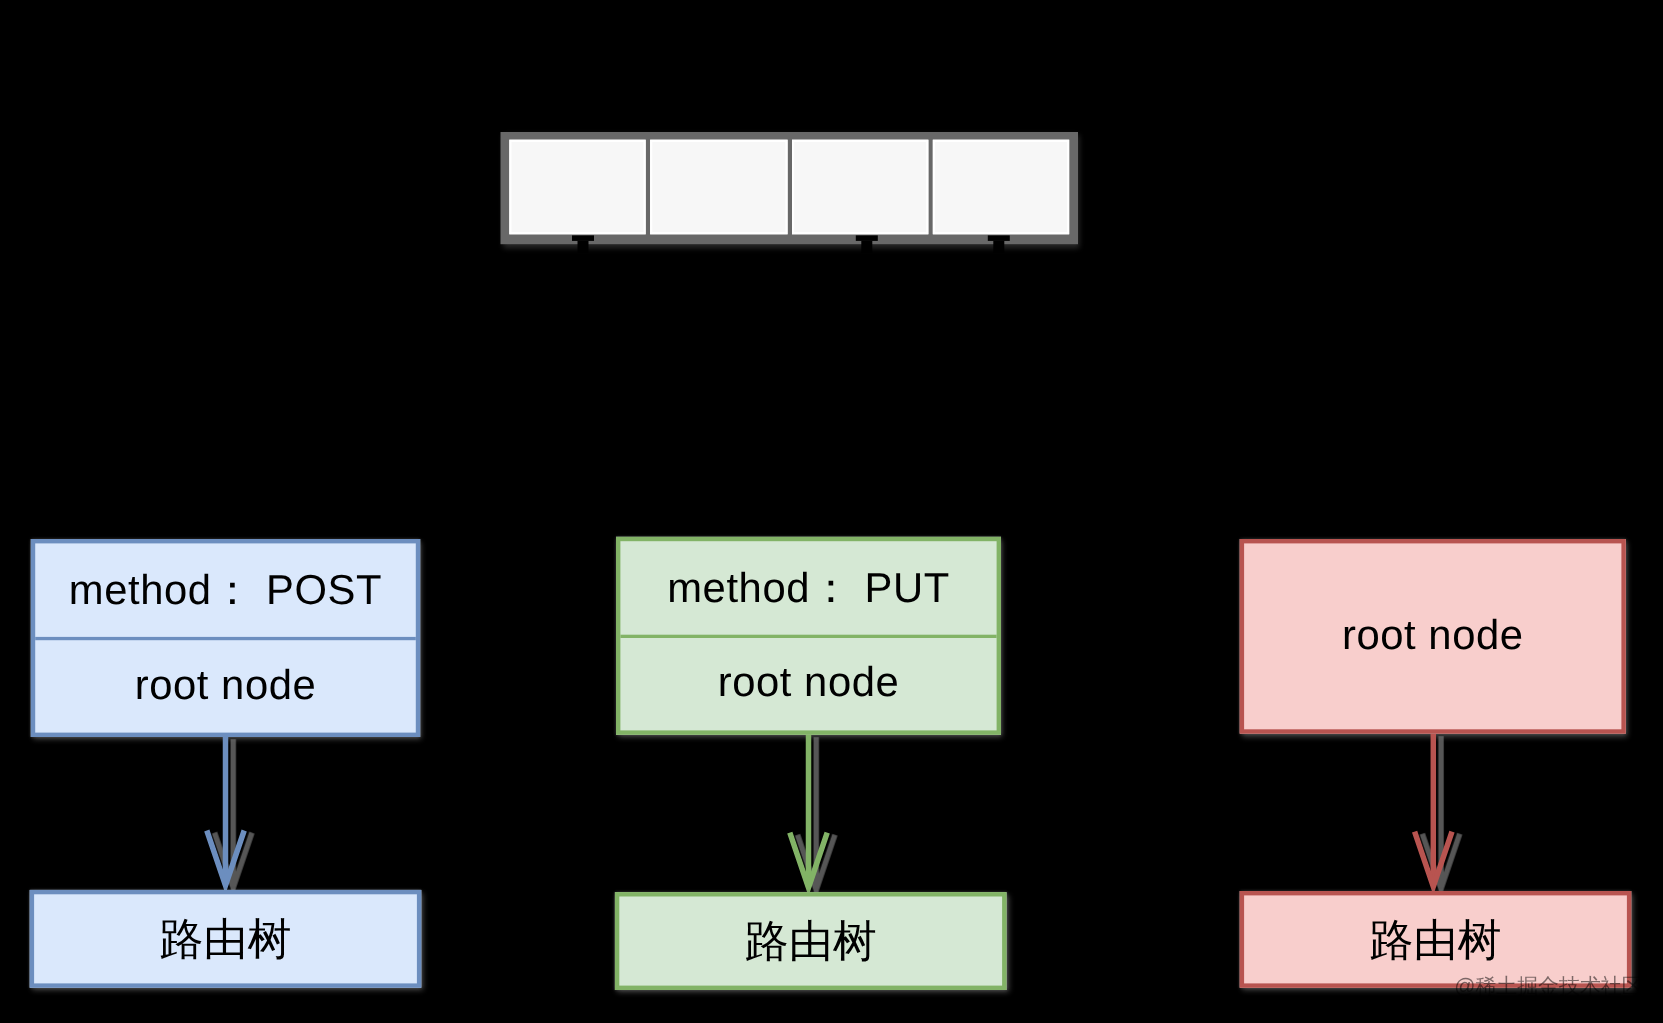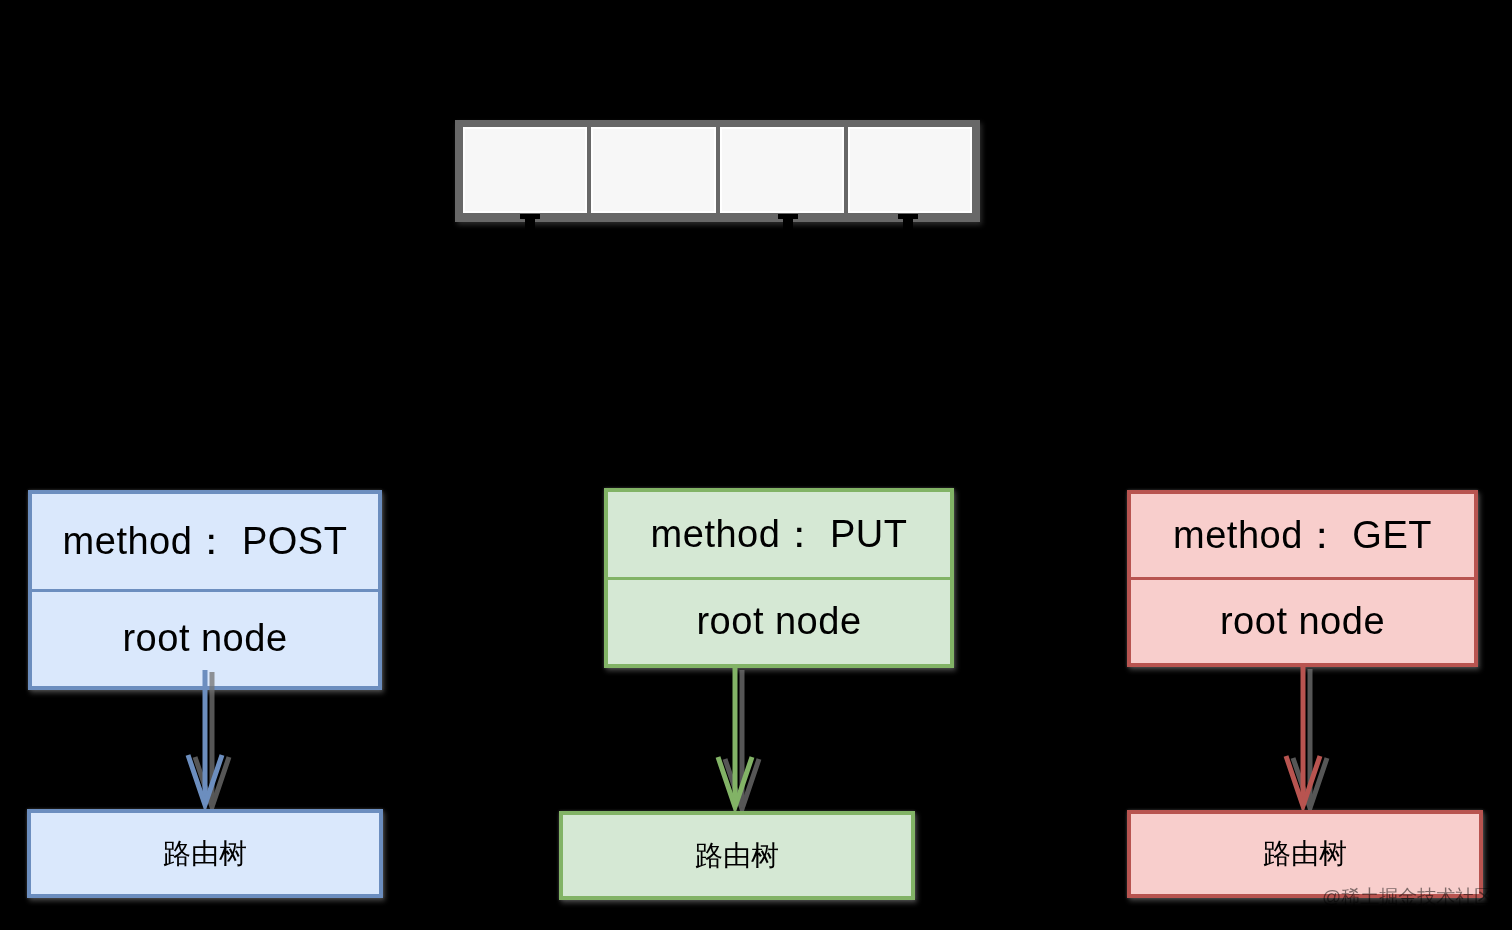--- a/index.html
+++ b/index.html
@@ -33,36 +33,36 @@
   .node-row{
     flex:1;display:flex;align-items:center;justify-content:center;
     font-size:38px;letter-spacing:.5px;
   }
   .node-row.first{border-bottom:3px solid var(--stroke);}
 
   .tree-box{
     position:absolute;box-sizing:border-box;
     border:4px solid var(--stroke);background:var(--fill);
     display:flex;align-items:center;justify-content:center;
-    font-size:28px;
+    font-size:40px;
     box-shadow:2px 3px 5px rgba(125,125,125,.5), 0 0 3px rgba(125,125,125,.4);
   }
 
   .arrow{
     position:absolute;
     filter:drop-shadow(7px 2px 0px rgba(115,115,115,.75));
   }
   .arrow line,.arrow polyline{stroke:var(--stroke);stroke-width:5;fill:none;}
 
   
-  .col-post .node-box{left:28px;top:490px;width:354px;height:200px;}
+  .col-post .node-box{left:28px;top:490px;width:354px;height:180px;}
   .col-post .arrow{left:175px;top:670px;}
   .col-post .tree-box{left:27px;top:809px;width:356px;height:89px;}
 
-  .col-put .node-box{left:560px;top:488px;width:350px;height:180px;margin-left:44px;}
+  .col-put .node-box{left:560px;top:488px;width:350px;height:180px;}
   .col-put .arrow{left:705px;top:668px;}
   .col-put .tree-box{left:559px;top:811px;width:356px;height:89px;}
 
   .col-get .node-box{left:1127px;top:490px;width:351px;height:177px;}
   .col-get .arrow{left:1273px;top:667px;}
   .col-get .tree-box{left:1127px;top:810px;width:356px;height:88px;}
 
   .watermark{
     position:absolute;left:1322px;top:884px;width:180px;
     font-size:19px;color:rgba(0,0,0,0.5);white-space:nowrap;
@@ -103,21 +103,20 @@
     </div>
     <svg class="arrow" width="60" height="143" viewBox="0 0 60 143">
       <line x1="30" y1="0" x2="30" y2="138"></line>
       <polyline points="13,89 30,139 47,89"></polyline>
     </svg>
     <div class="tree-box">路由树</div>
   </div>
 
   <div class="col-get" style="--stroke: #b85450; --fill: #f8cecc;">
     <div class="node-box">
-      <div class="node-row first">method： GET</div>
       <div class="node-row">root node</div>
     </div>
     <svg class="arrow" width="60" height="143" viewBox="0 0 60 143">
       <line x1="30" y1="0" x2="30" y2="138"></line>
       <polyline points="13,89 30,139 47,89"></polyline>
     </svg>
     <div class="tree-box">路由树</div>
   </div>
 
   <div class="watermark" style="color: rgba(0, 0, 0, 0.5);">@稀土掘金技术社区</div>

